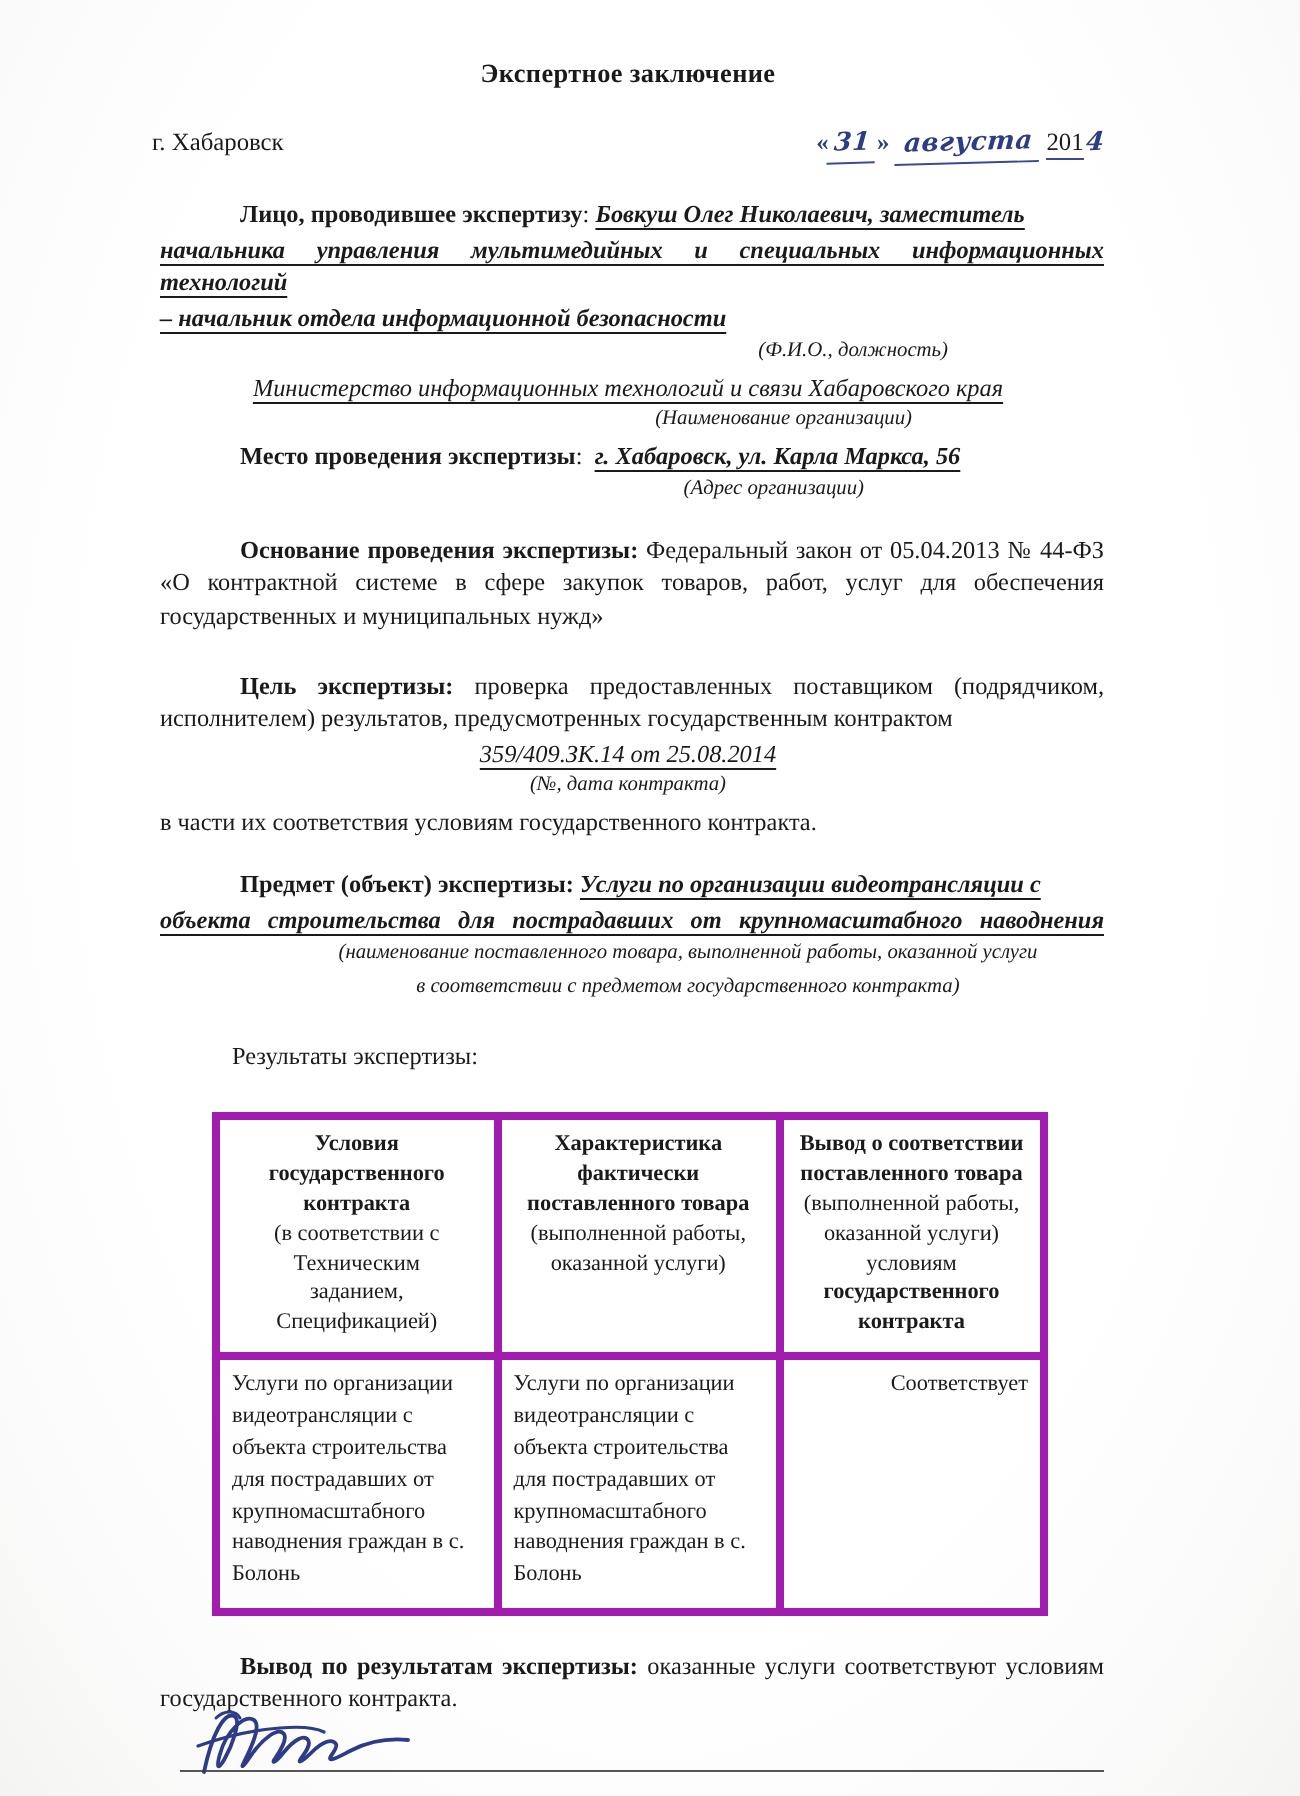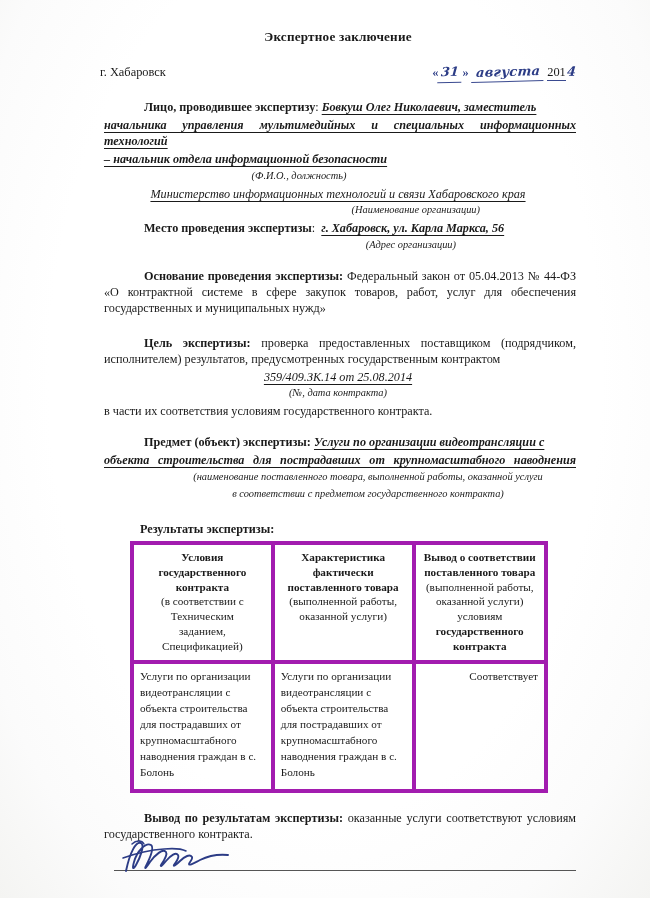--- a/index.html
+++ b/index.html
@@ -21,21 +21,21 @@
   .sheet {
     position: absolute;
     left: 0; top: 0;
     width: 650px;
     height: 898px;
     background:
       radial-gradient(ellipse at 50% 42%, #ffffff 60%, #fbfbfb 82%, #f4f4f2 100%);
   }
   .content {
     position: absolute;
-    left: 100px;
+    left: 76px;
     top: 28px;
     width: 476px;
   }
 
   .doc-title {
     text-align: center;
     font-weight: bold;
     font-size: 13.2px;
     letter-spacing: .2px;
     margin-bottom: 18px;
@@ -93,40 +93,40 @@
     text-align: justify;
     text-align-last: justify;
   }
 
   .caption {
     text-align: center;
     font-style: italic;
     font-size: 10.4px;
     margin: 1px 0 3px 0;
   }
-  .caption.right  { text-align: center; padding-right: 78px; }
+  .caption.right  { text-align: right; padding-right: 78px; }
   .caption.right2 { text-align: right; padding-right: 96px; }
   .caption.right3 { text-align: right; padding-right: 120px; }
 
   .center-fill {
     text-align: center;
     font-style: italic;
     font-weight: normal;
     text-decoration: underline;
     text-underline-offset: 3px;
     text-decoration-thickness: 1px;
     margin-top: 2px;
   }
   .spacer-md { height: 13px; }
   .spacer-lg { height: 17px; }
 
   .results-head {
-    font-weight: bold;
+    font-weight: normal;
     text-indent: 40px;
-    margin: 0 0 4px 0;
+    margin: 0 0 20px 0;
   }
 
   table.results {
     border-collapse: collapse;
     width: 418px;
     margin: 0 0 0 30px;
     font-size: 11.2px;
   }
   table.results td {
     border: 4px solid #a21caf;

